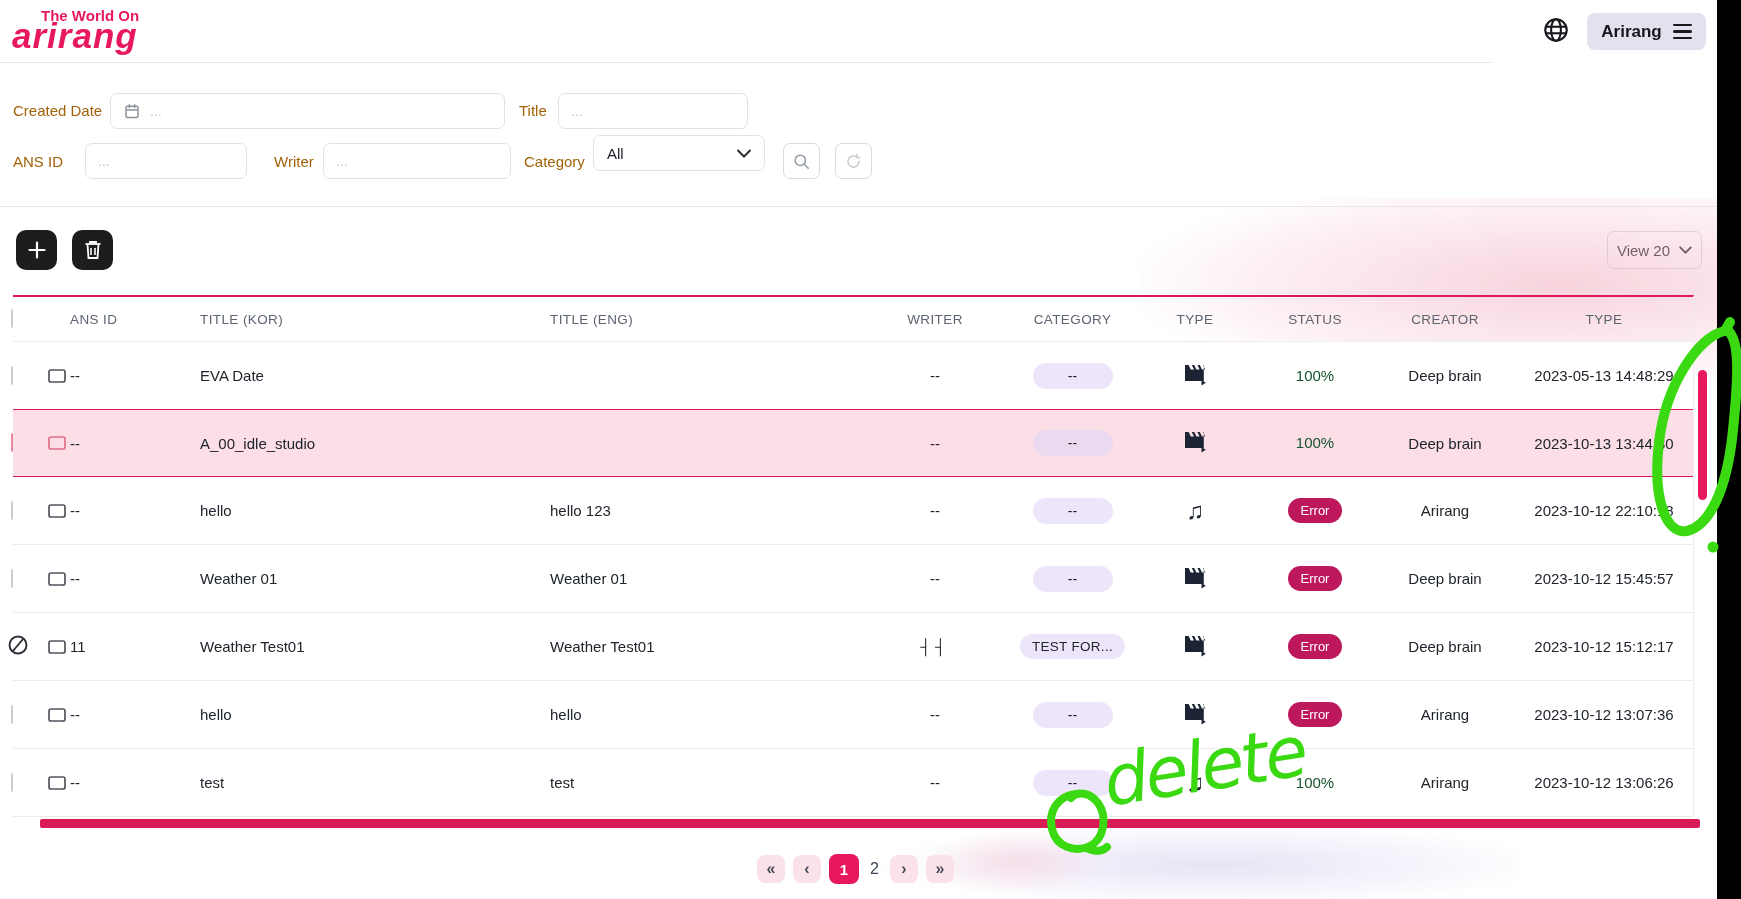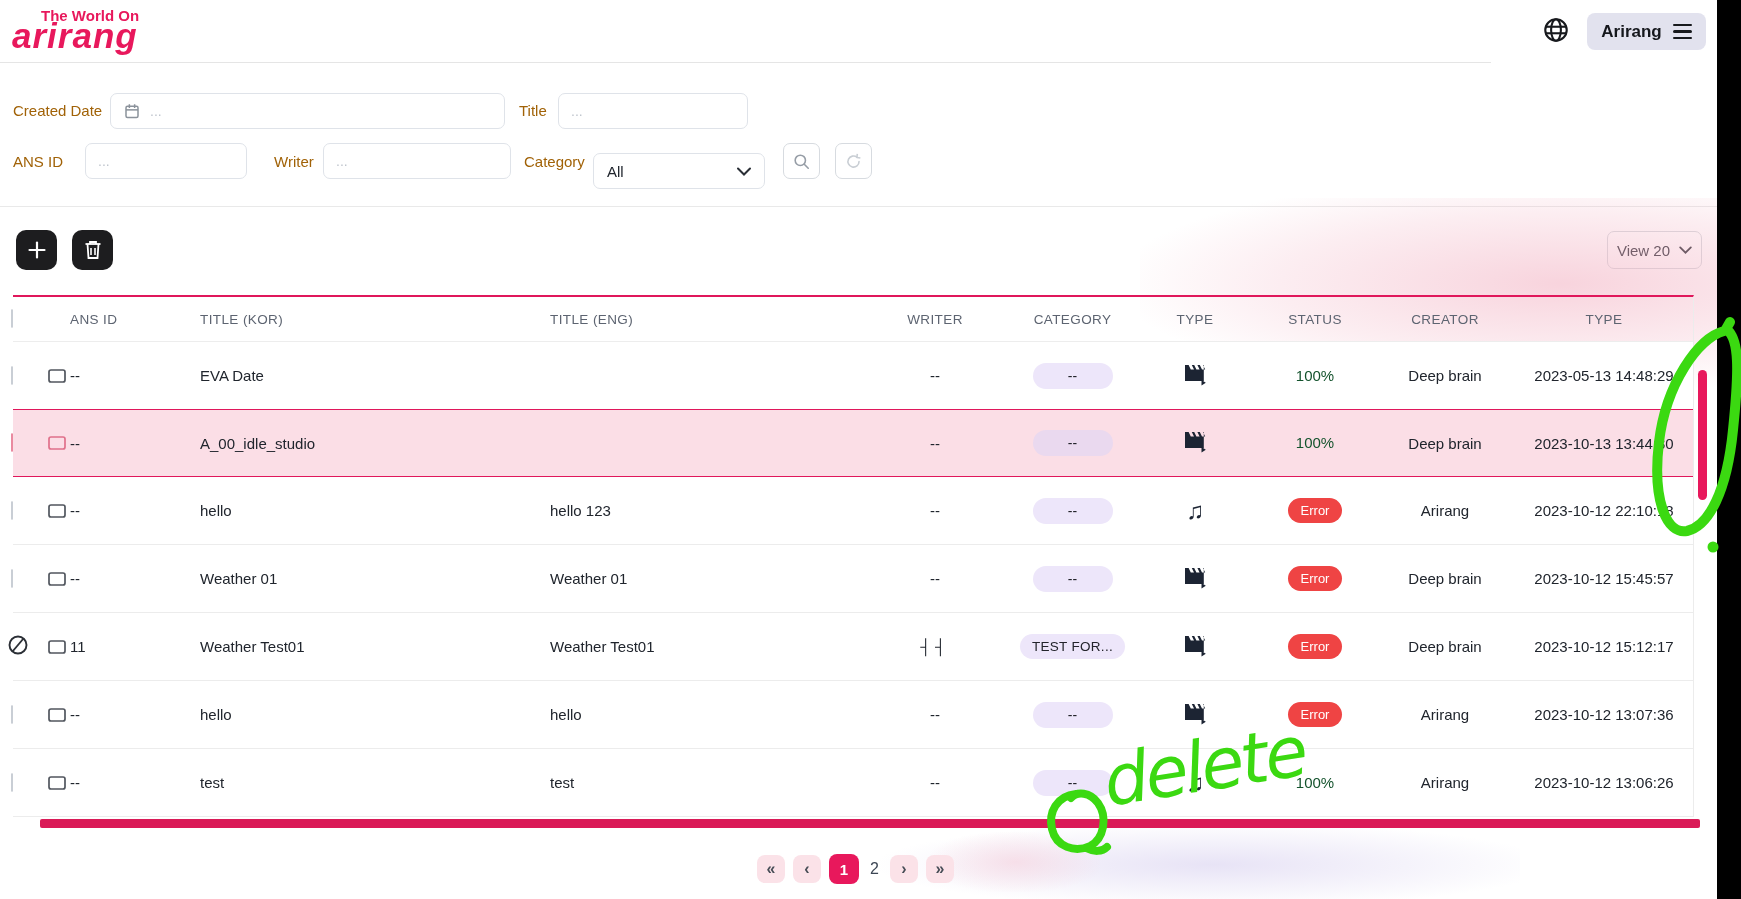--- a/index.html
+++ b/index.html
@@ -54,21 +54,21 @@
   .trow.selected { background:#fbdee6; border-bottom:1px solid #e0175b; border-top:1px solid #e0175b; margin-top:-1px; }
   .ctr { text-align:center; }
   .cell { font-size:15px; color:#20252d; }
   .chk { width:16px; height:16px; border:1.6px solid #c9ced5; border-radius:4px; background:#fff; margin-left:-2px; cursor:pointer; }
   .selected .chk { border-color:#ea8aa0; }
   .screen-ic { display:block; margin:0 auto; }
   .pill-cat { display:inline-block; min-width:80px; padding:5px 12px; background:#ede6fa; border-radius:15px;
               font-size:14px; color:#23242b; text-align:center; }
   .selected .pill-cat { background:#ead9ef; }
   .pill-cat.wide { min-width:96px; font-size:13.5px; letter-spacing:.3px; }
-  .pill-err { display:inline-block; padding:5px 13px; background:#ef4444; border-radius:14px; font-size:13px; color:#fff; }
+  .pill-err { display:inline-block; padding:5px 13px; background:#be185d; border-radius:14px; font-size:13px; color:#fff; }
   .status-pct { font-size:15px; color:#14532d; }
   .note-glyph { font-size:24px; color:#1c2433; line-height:1; }
   .writer-jamo { letter-spacing:4px; }
 
   
   .scroll-thumb { position:absolute; left:1698px; top:370px; width:9px; height:130px; background:#e8185c; border-radius:5px; cursor:pointer; }
   .red-underline { position:absolute; left:40px; top:819px; width:1660px; height:9px; background:#da1a57; border-radius:2px; }
 
   
   .pager { position:absolute; left:757px; top:854px; display:flex; align-items:center; gap:8px; }
@@ -124,21 +124,21 @@
 
   <div class="flabel" style="left:13px; top:153px;">ANS ID</div>
   <div class="finput" style="left:85px; top:143px; width:162px;">
     <span class="ph">...</span>
   </div>
   <div class="flabel" style="left:274px; top:153px;">Writer</div>
   <div class="finput" style="left:323px; top:143px; width:188px;">
     <span class="ph">...</span>
   </div>
   <div class="flabel" style="left:524px; top:153px;">Category</div>
-  <div class="fselect" style="left:593px; top:153px; width:172px;">
+  <div class="fselect" style="left:593px; top:135px; width:172px;">
     <span class="val">All</span>
     <svg width="14" height="9" viewBox="0 0 14 9">
       <polyline points="1,1.5 7,7.5 13,1.5" fill="none" stroke="#2a2f36" stroke-width="2" stroke-linecap="round"></polyline>
     </svg>
   </div>
   <div class="sq-btn" style="left:783px; top:143px;">
     <svg width="19" height="19" viewBox="0 0 24 24">
       <circle cx="10.5" cy="10.5" r="6.5" fill="none" stroke="#969da6" stroke-width="2"></circle>
       <line x1="15.5" y1="15.5" x2="20.5" y2="20.5" stroke="#969da6" stroke-width="2" stroke-linecap="round"></line>
     </svg>

